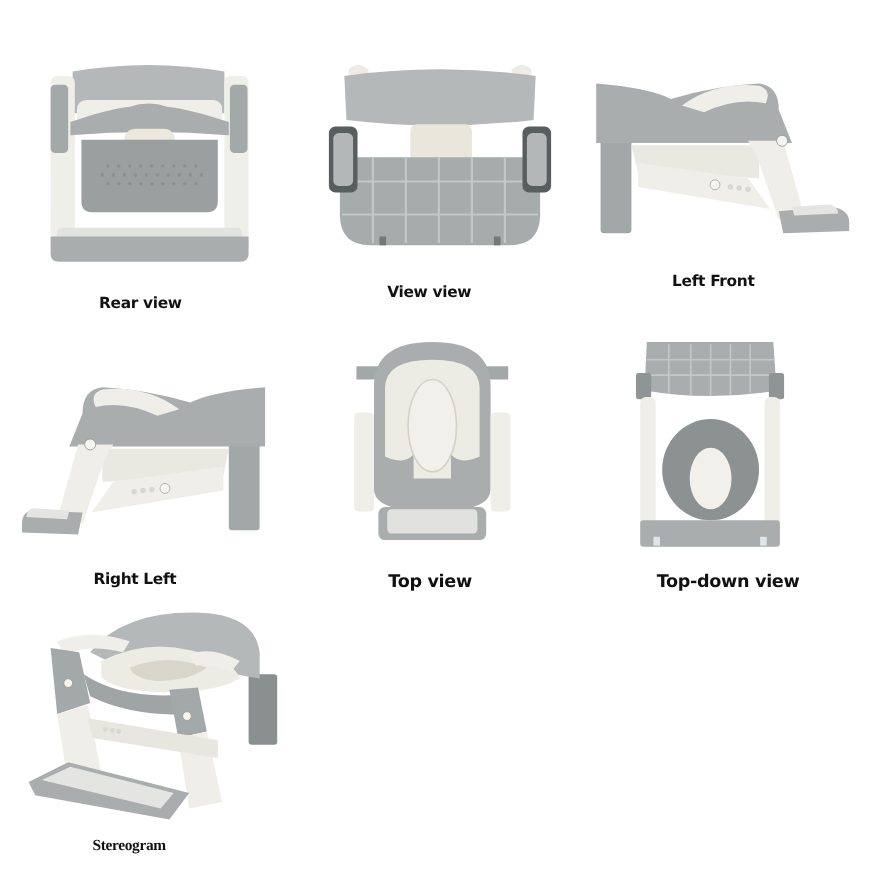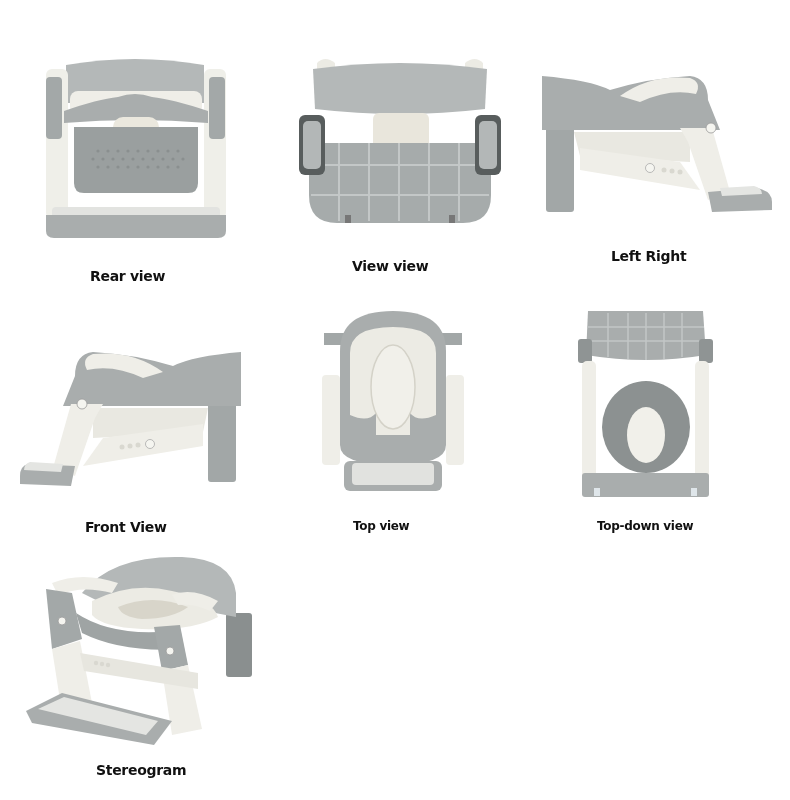--- a/index.html
+++ b/index.html
@@ -1,20 +1,20 @@
 <!DOCTYPE html>
 <html><head>
 <meta charset="utf-8">
 <style>
   html, body { margin:0; padding:0; background:#ffffff; }
   body { width:790px; height:800px; position:relative; overflow:hidden; font-family:"Liberation Sans", sans-serif; }
   .cell { position:absolute; }
   .cell svg { display:block; width:100%; height:100%; }
   .caption { position:absolute; font-family:"DejaVu Sans", sans-serif; font-weight:bold; color:#111; white-space:nowrap; letter-spacing:-0.3px; }
-  .c-lg { font-size:12px; }
+  .c-lg { font-size:16px; }
   .c-sm { font-size:14px; }
 </style>
 </head>
 <body>
 
 <div class="cell" style="left:38px;top:55px;width:195px;height:190px;">
   <svg viewBox="0 0 195 190">
 
     <path d="M28 10 Q97 -2 166 10 L166 48 L28 48 Z" fill="#b4b8b8"></path>
 
@@ -113,21 +113,21 @@
     <circle cx="171" cy="56" r="5" fill="#f5f5f0" stroke="#999" stroke-width="0.8"></circle>
     <circle cx="110" cy="96" r="4.5" fill="#f5f5f0" stroke="#aaa" stroke-width="0.8"></circle>
     <circle cx="124" cy="98" r="2.5" fill="#d9d8d0"></circle>
       <circle cx="132" cy="99" r="2.5" fill="#d9d8d0"></circle>
       <circle cx="140" cy="100" r="2.5" fill="#d9d8d0"></circle>
 
     <path d="M168 120 L215 116 Q232 118 232 130 L232 138 L172 140 Z" fill="#a9adad"></path>
     <path d="M180 116 L214 114 Q222 116 222 122 L182 124 Z" fill="#e4e5e2"></path>
   </svg>
 </div>
-<div class="caption c-sm" style="left:611px;top:248px;">Left Right</div>
+<div class="caption c-sm" style="left:611px;top:248px;">Left Front</div>
 
 <div class="cell" style="left:18px;top:348px;width:225px;height:140px;">
   <svg viewBox="0 0 225 140">
 
     <rect x="190" y="48" width="28" height="86" rx="3" fill="#a2a7a7"></rect>
 
     <path d="M223 4 Q175 8 155 18 Q115 6 75 4 Q57 6 57 28 L45 58 L220 58 L223 58 Z" fill="#a9adad"></path>
 
     <path d="M145 24 Q115 2 75 6 Q63 10 69 22 Q95 16 125 30 Z" fill="#efeee8"></path>
 
@@ -137,21 +137,21 @@
     <circle cx="64" cy="56" r="5" fill="#f5f5f0" stroke="#999" stroke-width="0.8"></circle>
     <circle cx="132" cy="96" r="4.5" fill="#f5f5f0" stroke="#aaa" stroke-width="0.8"></circle>
     <circle cx="104" cy="99" r="2.5" fill="#d9d8d0"></circle>
       <circle cx="112" cy="98" r="2.5" fill="#d9d8d0"></circle>
       <circle cx="120" cy="97" r="2.5" fill="#d9d8d0"></circle>
 
     <path d="M57 118 L10 116 Q2 118 2 128 L2 136 L53 138 Z" fill="#a9adad"></path>
     <path d="M45 116 L12 114 Q6 116 6 122 L43 124 Z" fill="#e4e5e2"></path>
   </svg>
 </div>
-<div class="caption c-sm" style="left:85px;top:519px;">Front View</div>
+<div class="caption c-sm" style="left:85px;top:519px;">Right Left</div>
 
 <div class="cell" style="left:318px;top:305px;width:150px;height:190px;">
   <svg viewBox="0 0 150 190">
     <rect x="6" y="28" width="138" height="12" fill="#a2a7a7"></rect>
 
     <path d="M22 46 Q22 6 75 6 Q128 6 128 46 L128 140 Q128 160 75 160 Q22 160 22 140 Z" fill="#a9adad"></path>
 
     <path d="M32 48 Q32 22 75 22 Q118 22 118 48 L118 110 Q100 118 92 108 L92 130 L58 130 L58 108 Q50 118 32 110 Z" fill="#ecebe4"></path>
 
     <ellipse cx="75" cy="82" rx="22" ry="42" fill="#f1f0ea" stroke="#d4d2c8" stroke-width="1.5"></ellipse>
@@ -220,13 +220,13 @@
     <circle cx="40" cy="68" r="4" fill="#f5f5f0" stroke="#999" stroke-width="0.8"></circle>
     <circle cx="148" cy="98" r="4" fill="#f5f5f0" stroke="#999" stroke-width="0.8"></circle>
     <circle cx="74" cy="110" r="2.2" fill="#d9d8d0"></circle>
       <circle cx="80" cy="111" r="2.2" fill="#d9d8d0"></circle>
       <circle cx="86" cy="112" r="2.2" fill="#d9d8d0"></circle>
 
     <path d="M4 158 L40 140 L150 168 L132 192 L10 170 Z" fill="#a9adad"></path>
     <path d="M16 156 L42 144 L136 168 L124 182 Z" fill="#e4e5e2"></path>
   </svg>
 </div>
-<div class="caption c-sm" style="left:96px;top:762px;">Stereogram</div>
+<div class="caption c-sm" style="left:84px;top:762px;font-family:Liberation Serif, serif;">Stereogram</div>
 
 </body></html>

